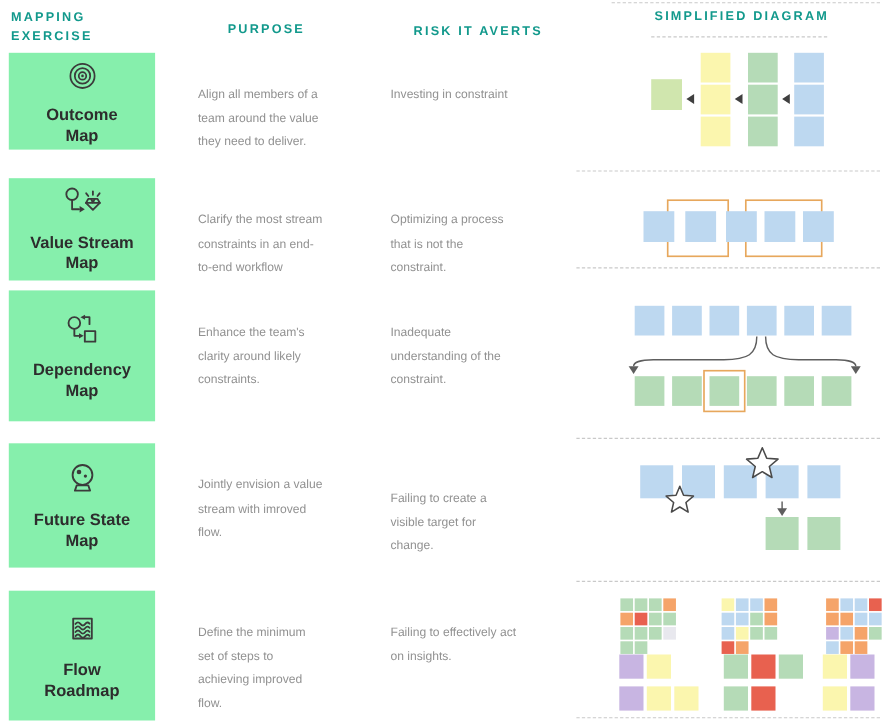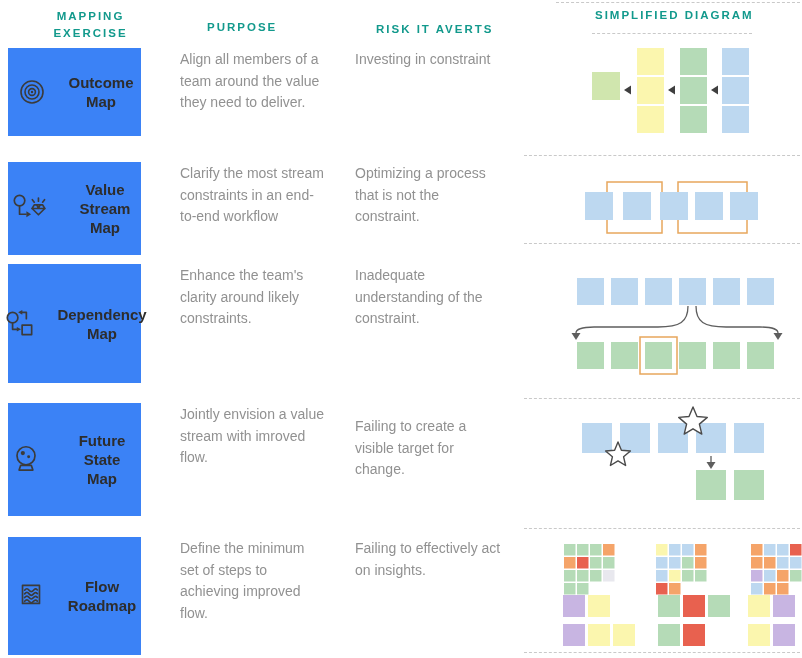--- a/index.html
+++ b/index.html
@@ -1,25 +1,25 @@
 <!DOCTYPE html>
 <html><head>
 <meta charset="utf-8">
 <style>
   html,body{margin:0;padding:0;background:#fff;}
   .page{position:relative;width:802px;height:658px;background:#ffffff;
         font-family:"Liberation Sans",sans-serif;overflow:hidden;}
   .col-header{position:absolute;font-size:11.5px;font-weight:bold;letter-spacing:2px;}
-  .col-header.first{left:24px;width:133px;text-align:center;top:8px;line-height:17px;}
-  .card{position:absolute;left:8px;width:133px;background:#3b82f6;
-        display:flex;flex-direction:row;align-items:center;justify-content:center;gap:19px;}
+  .col-header.first{left:10px;width:133px;top:8px;line-height:17px;}
+  .card{position:absolute;left:8px;width:133px;background:#86efac;
+        display:flex;flex-direction:column;align-items:center;justify-content:center;gap:9px;}
   .card-title{font-weight:bold;font-size:15px;color:#2D2D2D;text-align:center;line-height:19px;}
   .icon{display:flex;align-items:center;justify-content:center;}
   .icon .s, .icon .s *{fill:none;stroke:#3b3b3b;stroke-width:1.6;stroke-linecap:round;stroke-linejoin:round;}
-  .body-text{position:absolute;font-size:14px;color:#919191;line-height:21.5px;}
+  .body-text{position:absolute;font-size:11px;color:#919191;line-height:21.5px;margin-top:27px;}
   .purpose{left:180px;width:168px;}
   .risk{left:355px;width:168px;}
   .diagram{position:absolute;left:520px;}
   .sep{position:absolute;height:0;border-top:1px dashed #c9c9c9;}
 </style>
 </head>
 <body>
 
 <div class="page">
   <div class="col-header first" id="h0" style="color: rgb(18, 153, 140);">MAPPING EXERCISE</div>

